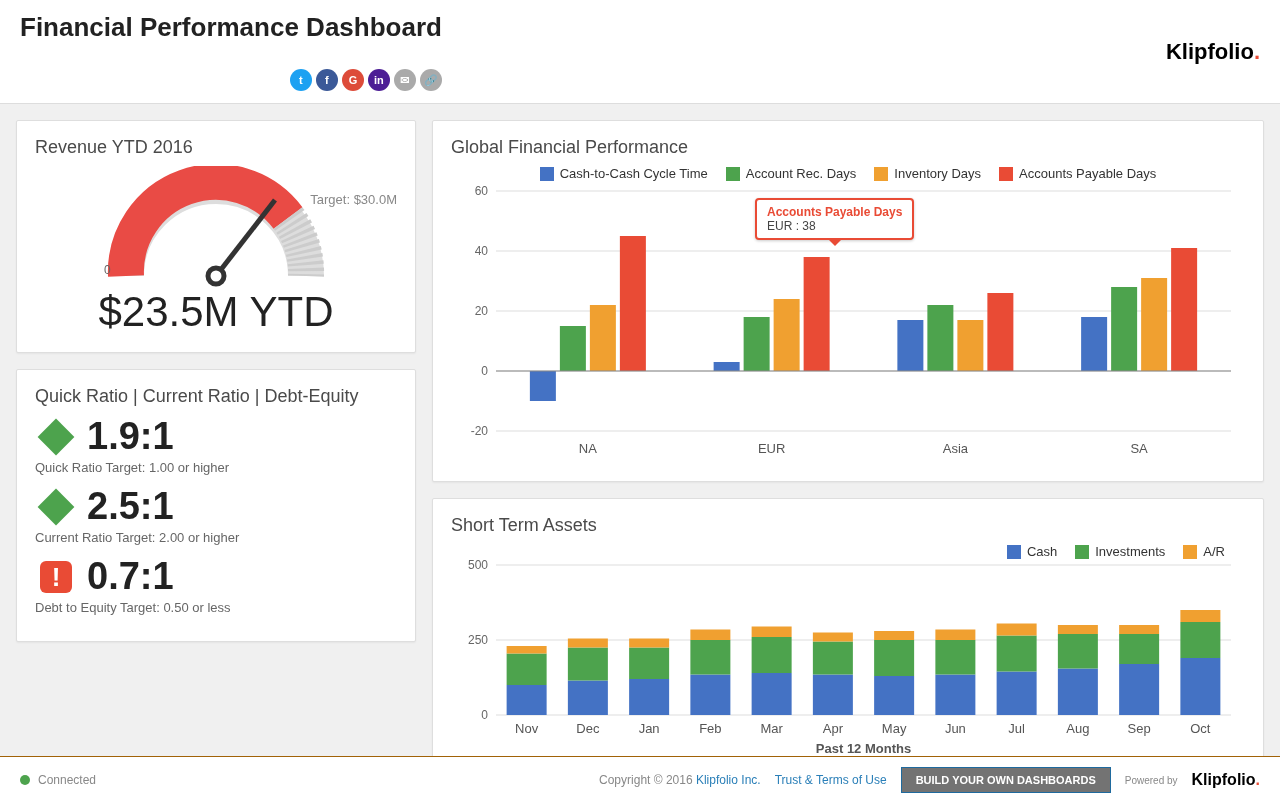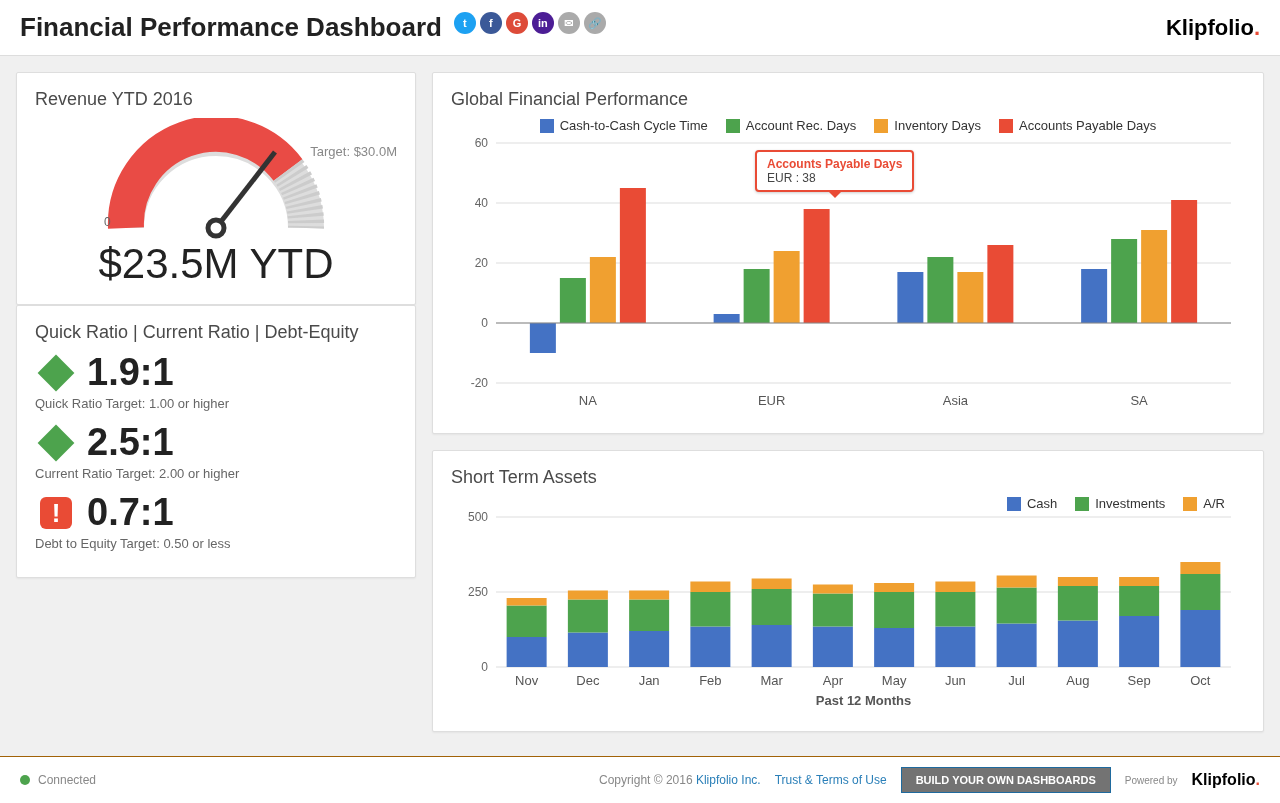--- a/index.html
+++ b/index.html
@@ -12,37 +12,37 @@
   color: #333;
 }
 .header {
   background: #fff;
   padding: 12px 20px;
   display: flex;
   align-items: center;
   justify-content: space-between;
   border-bottom: 1px solid #ddd;
 }
-.header-left { display: flex; align-items: flex-start; gap: 12px; }
+.header-left { display: flex; align-items: flex-end; gap: 26px; flex-direction: column; }
 .title { font-size: 26px; font-weight: bold; color: #222; }
 .social { display: flex; gap: 4px; }
 .social-icon {
   width: 22px; height: 22px; border-radius: 50%;
   display: flex; align-items: center; justify-content: center;
   color: #fff; font-size: 11px; font-weight: bold; cursor: pointer;
 }
 .logo { font-size: 22px; font-weight: bold; color: #000; }
 .logo .red { color: #e94b35; }
 .main {
   display: flex;
   gap: 16px;
   padding: 16px;
   height: 688px;
 }
-.col-left { width: 400px; display: flex; flex-direction: column; }
+.col-left { width: 400px; display: flex; flex-direction: column; gap: 16px; }
 .col-right { flex: 1; display: flex; flex-direction: column; gap: 16px; }
 .card {
   background: #fff;
   border: 1px solid #dedede;
   border-radius: 2px;
   padding: 16px 18px;
   box-shadow: 0 1px 2px rgba(0,0,0,0.05);
 }
 .card-title { font-size: 18px; color: #4a4a4a; font-weight: 400; margin-bottom: 8px; }
 .gauge-wrap { display: flex; flex-direction: column; align-items: center; }

